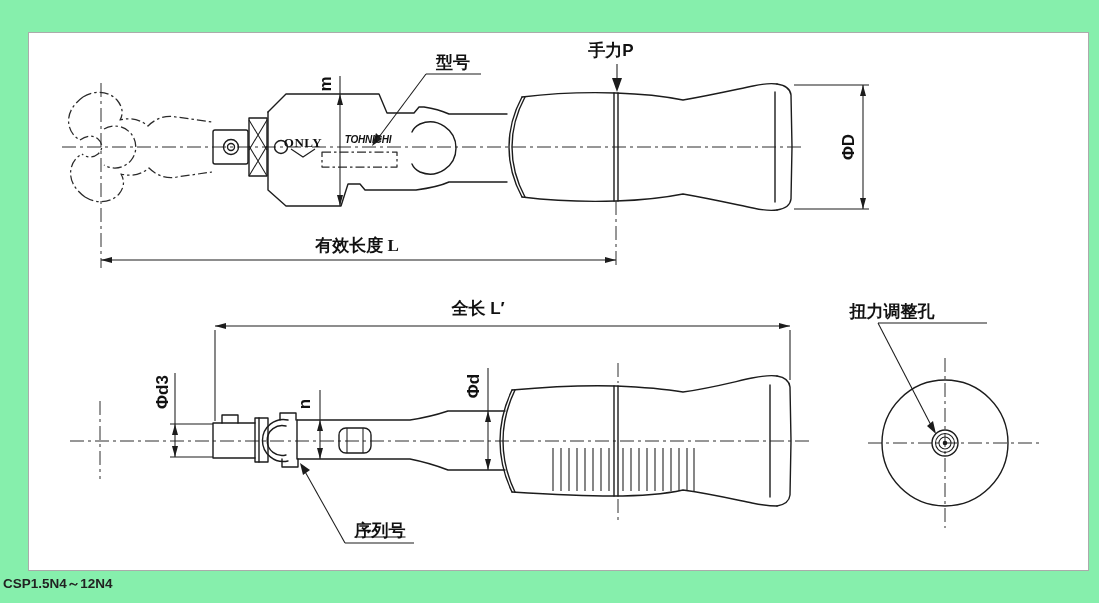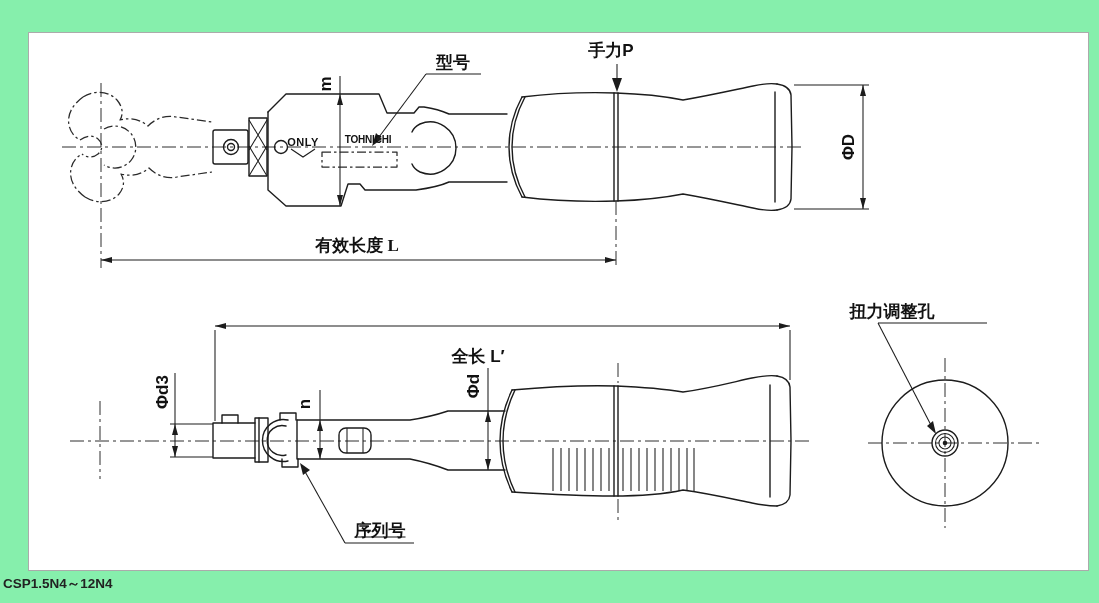--- a/index.html
+++ b/index.html
@@ -10,21 +10,21 @@
   svg{position:absolute;left:0;top:0;}
   .ln{stroke:#1c1c1c;stroke-width:1.4;fill:none;stroke-linejoin:round;stroke-linecap:round;}
   .thin{stroke:#1c1c1c;stroke-width:1.05;fill:none;}
   .dim{stroke:#1c1c1c;stroke-width:1.05;fill:none;}
   .cl{stroke:#2f2f2f;stroke-width:1;fill:none;stroke-dasharray:14 4 3 4;}
   .ph{stroke:#2a2a2a;stroke-width:1.25;fill:none;stroke-dasharray:9 3 2.5 3;stroke-linejoin:round;}
   .ah{fill:#1c1c1c;stroke:none;}
   .lbl{position:absolute;font-weight:bold;font-size:17px;color:#111;white-space:nowrap;
        transform:translate(-50%,-50%);line-height:1;}
   .rot{transform:translate(-50%,-50%) rotate(-90deg);}
-  .sm{font-size:11px;letter-spacing:.5px;}
+  .sm{font-size:13px;letter-spacing:.5px;font-family:Liberation Serif, serif;}
   .logo{font-size:10px;font-weight:800;letter-spacing:-.2px;}
   .cap{position:absolute;left:3px;top:577px;font-size:13.5px;color:#222;transform:none;font-weight:bold;}
 </style>
 </head>
 <body>
 
 <div id="canvas">
   <div id="frame"></div>
 
   <svg width="1099" height="603" viewBox="0 0 1099 603">
@@ -193,22 +193,22 @@
         <polygon class="ah" points="936,434 927,426 933,421"></polygon>
       </g>
     </g>
   </svg>
 
   <div class="lbl" style="left:453px;top:62px;">型号</div>
   <div class="lbl" style="left:611px;top:50px;">手力P</div>
   <div class="lbl rot" style="left:848px;top:147px;">ΦD</div>
   <div class="lbl rot" style="left:325px;top:84px;">m</div>
   <div class="lbl" style="left:357px;top:245px;font-family:Liberation Serif, serif;">有效长度 L</div>
-  <div class="lbl" style="left:478px;top:308px;margin-top:48px;">全长 L′</div>
+  <div class="lbl" style="left:478px;top:308px;">全长 L′</div>
   <div class="lbl rot" style="left:162px;top:392px;">Φd3</div>
   <div class="lbl rot" style="left:304px;top:404px;">n</div>
   <div class="lbl rot" style="left:473px;top:386px;">Φd</div>
   <div class="lbl" style="left:380px;top:530px;text-decoration:underline;">序列号</div>
   <div class="lbl" style="left:892px;top:311px;">扭力调整孔</div>
   <div class="lbl sm" style="left:303px;top:142px;">ONLY</div>
-  <div class="lbl logo" style="left:368px;top:140px;">TOHNICHI</div>
+  <div class="lbl logo" style="left:368px;top:140px;font-style:italic;">TOHNICHI</div>
   <div class="lbl cap">CSP1.5N4～12N4</div>
 </div>
 
 </body></html>

